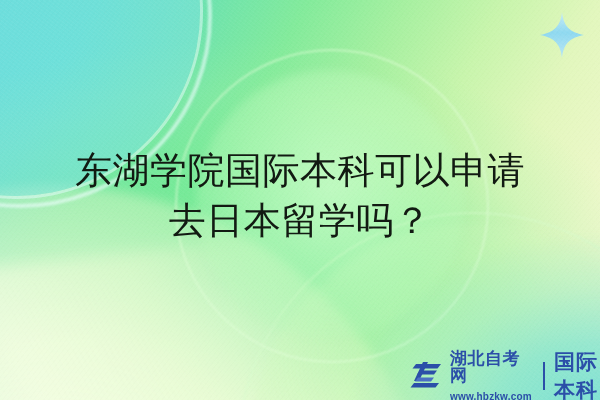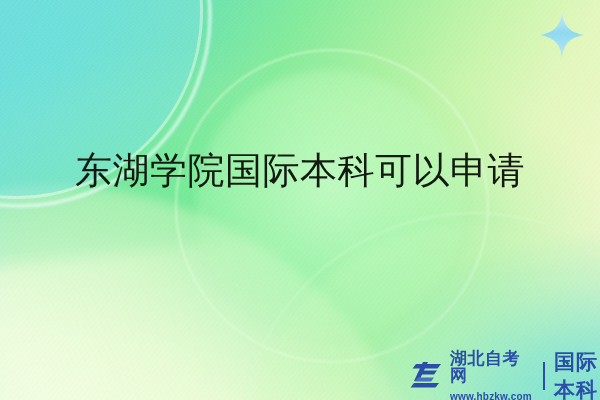--- a/index.html
+++ b/index.html
@@ -287,20 +287,21 @@
         <stop offset="100%" stop-color="#b9e6f5"></stop>
       </linearGradient>
     </defs>
     <path d="M22 0 C23.6 14.2 29.4 20.2 44 23 C29.4 25.8 23.6 31.8 22 46 C20.4 31.8 14.6 25.8 0 23 C14.6 20.2 20.4 14.2 22 0 Z" fill="url(#sparkGrad)"></path>
   </svg>
 
   <div class="layer grain"></div>
 
   <div class="headline">
     <span class="ln">东湖学院国际本科可以申请</span>
+    <span class="ln">去日本留学吗？</span>
   </div>
 
   <div class="logo">
 
     <svg class="logo-mark" viewBox="0 0 34 30">
 
       <path d="M6 3 L31 3 L27.5 7.5 L2.5 7.5 Z" fill="#2b4fa8"></path>
       <path d="M10 9.5 L27 9.5 L24 13.5 L7 13.5 Z" fill="#2b4fa8"></path>
       <path d="M13 1 L18 1 L9 20 L4 20 Z" fill="#2b4fa8"></path>
       <path d="M4 22 L29 22 L25.5 26.5 L0.5 26.5 Z" fill="#2b4fa8"></path>

